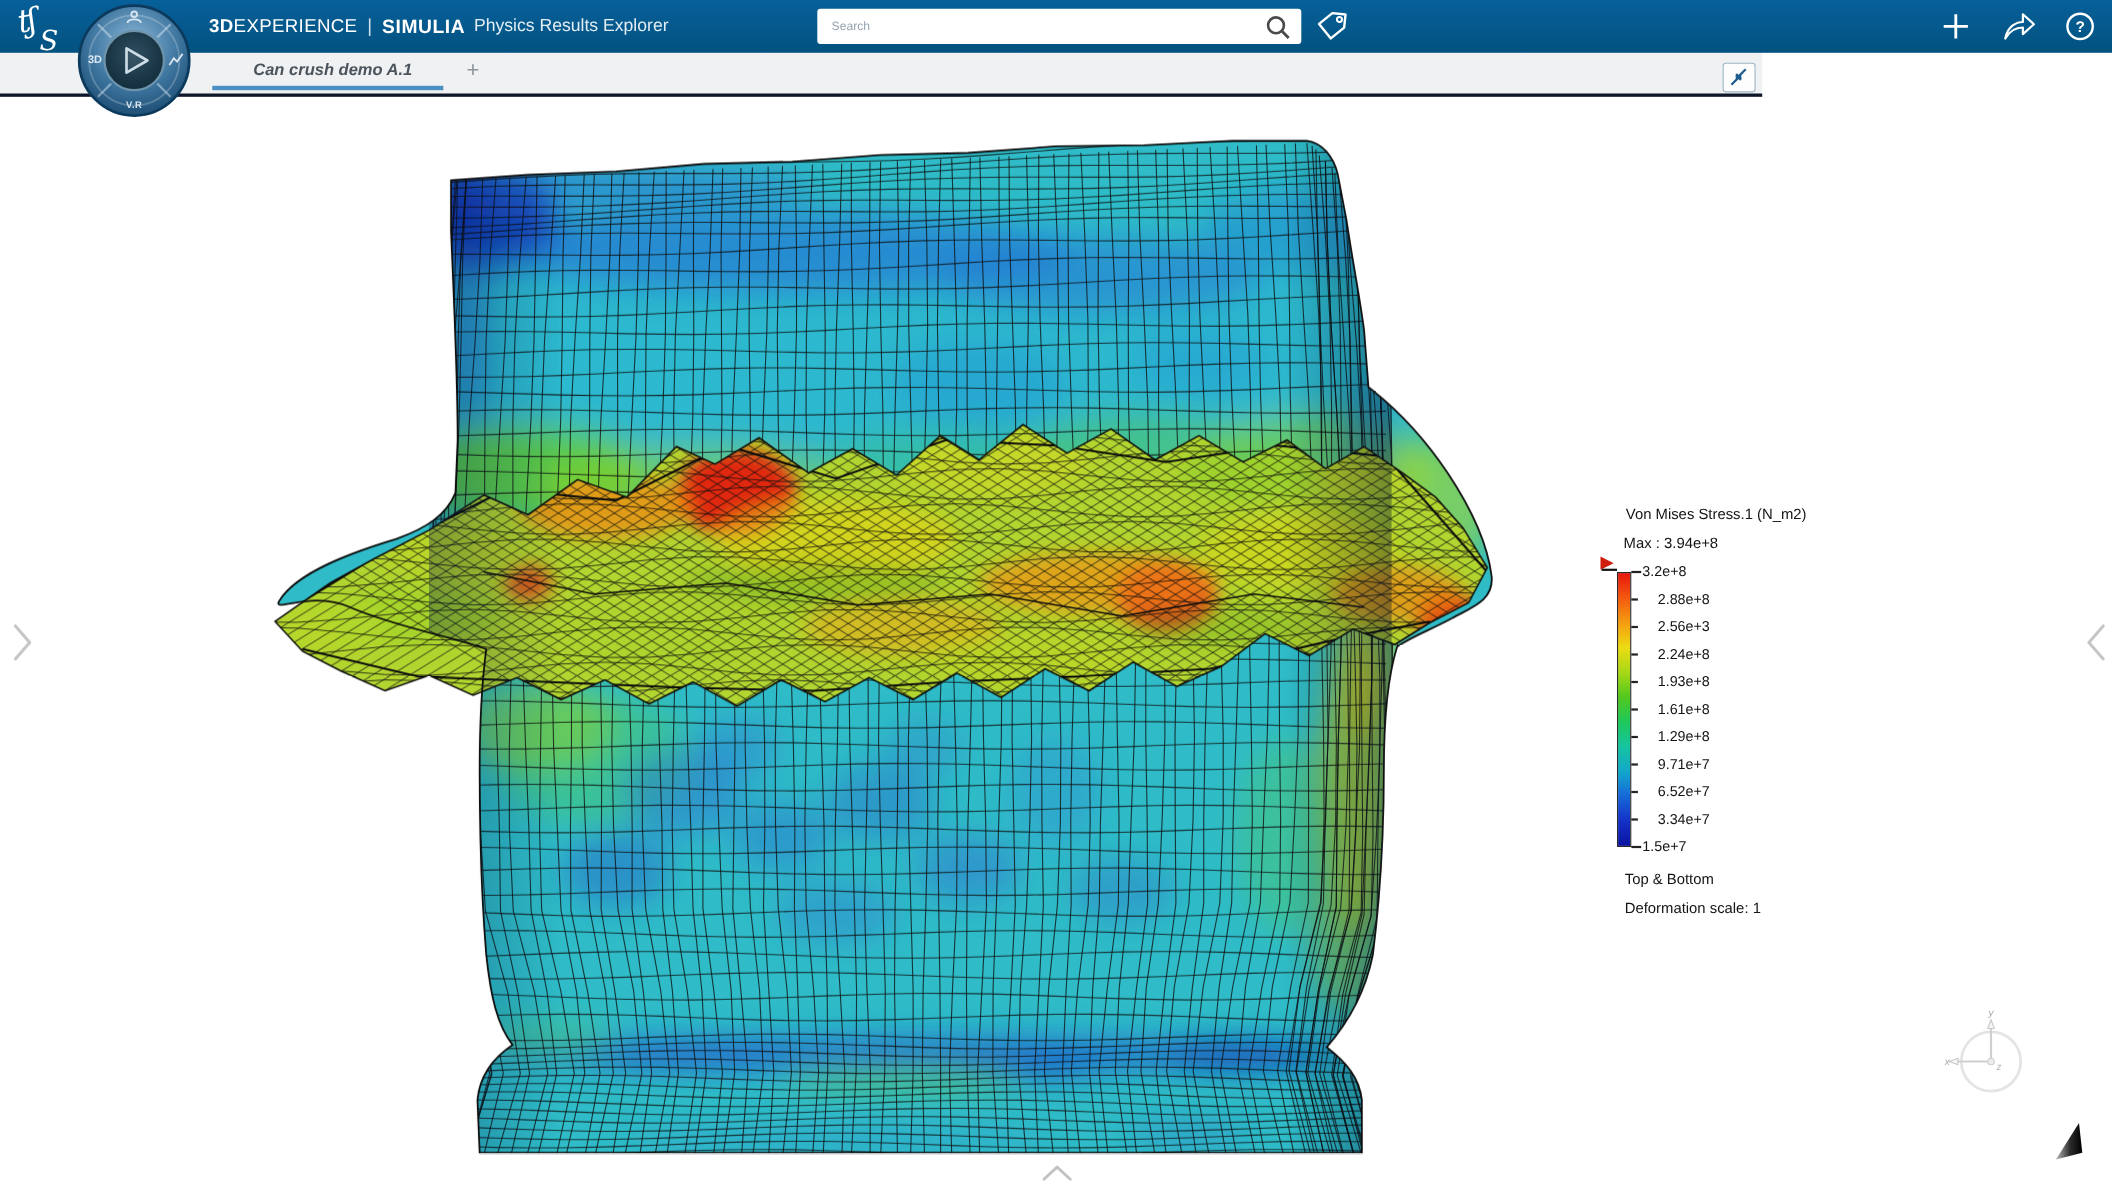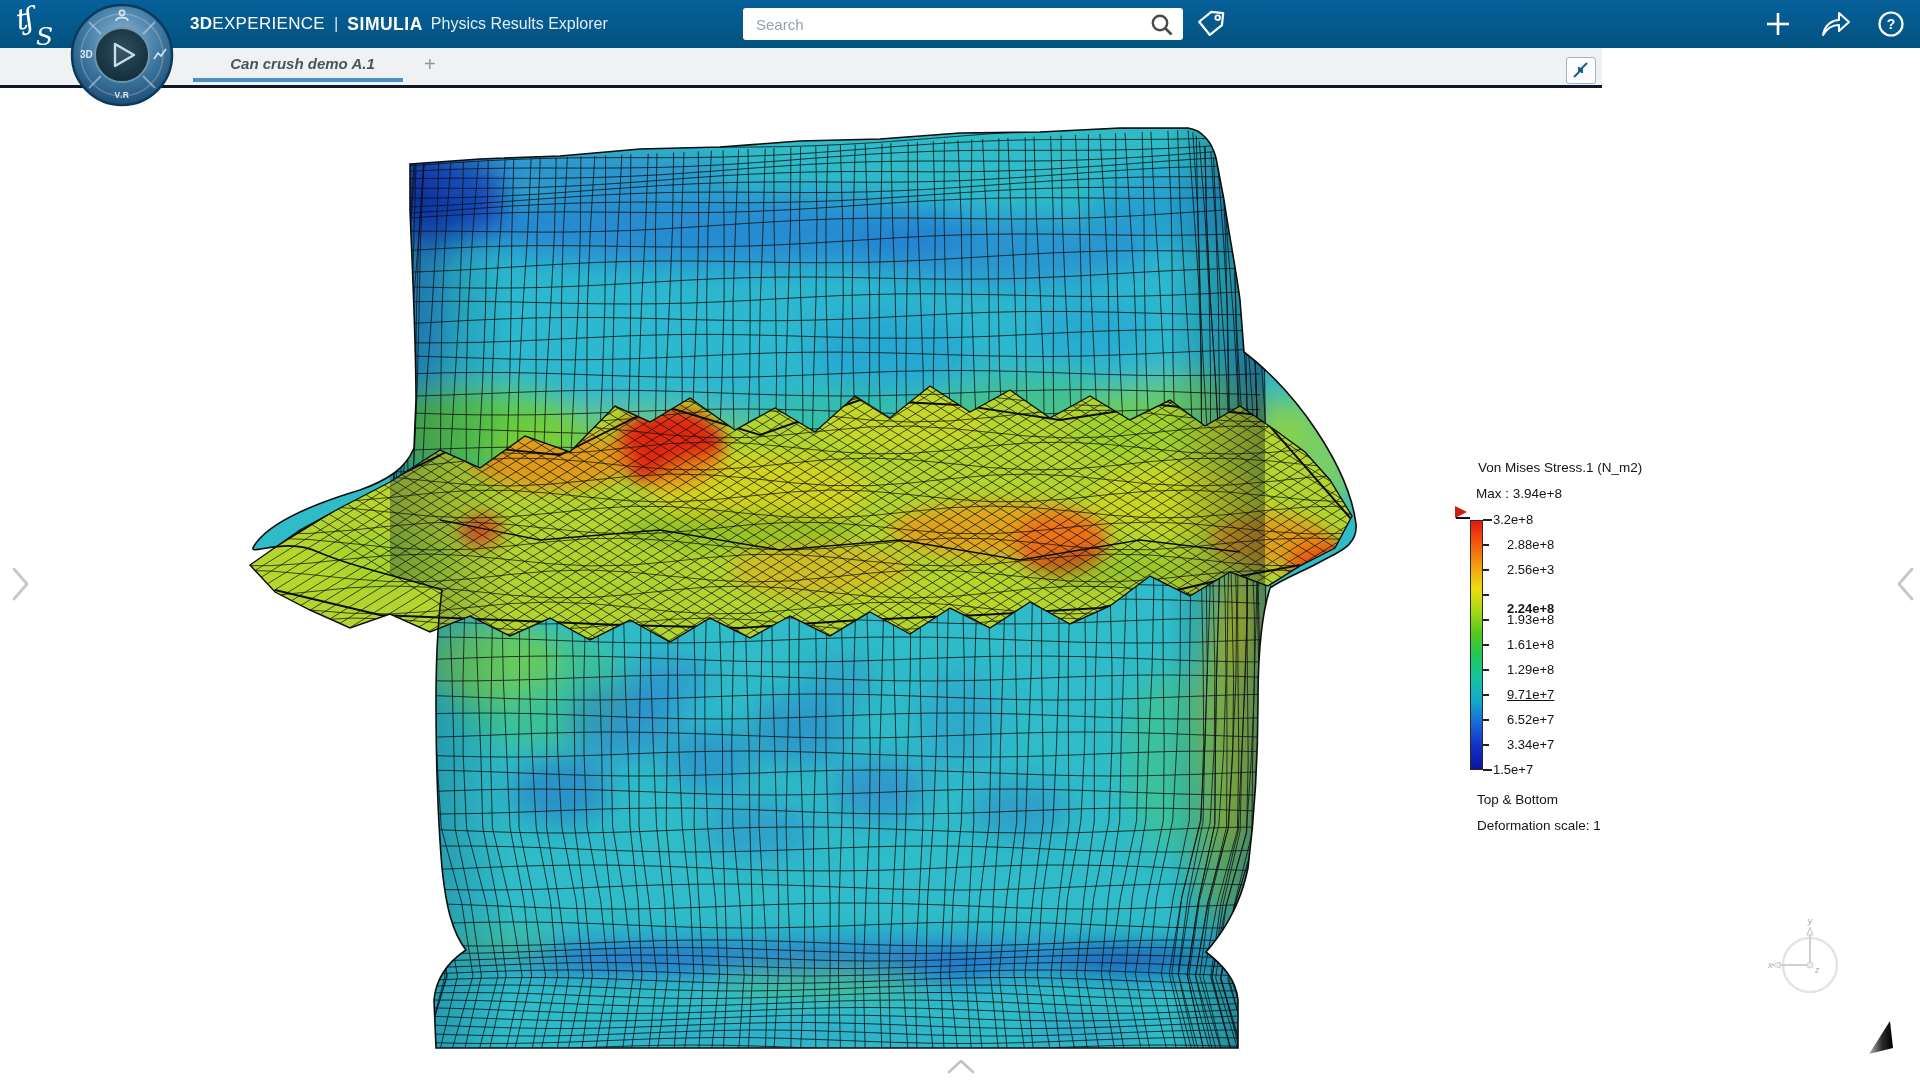--- a/index.html
+++ b/index.html
@@ -12,21 +12,21 @@
   .compass .c3d{position:absolute;left:10px;top:46px;font-size:10px;font-weight:bold;color:#d9e8f3;}
   .compass .cvr{position:absolute;left:0;right:0;bottom:7px;text-align:center;font-size:8.5px;font-weight:bold;color:#d9e8f3;letter-spacing:.5px;}
   .brand{position:absolute;left:190px;top:0;height:48px;display:flex;align-items:center;color:#fff;z-index:31;white-space:nowrap;}
   .brand .b1{font-size:17px;font-weight:bold;letter-spacing:.3px;}
   .brand .b2{font-size:17px;font-weight:300;letter-spacing:.3px;}
   .brand .sep{font-size:17px;font-weight:300;margin:0 9px;color:#cfe0ec;}
   .brand .b3{font-size:17.5px;font-weight:bold;letter-spacing:.5px;margin-right:8px;}
   .brand .b4{font-size:16px;font-weight:300;color:#e3edf4;}
   .searchbox{position:absolute;left:743px;top:8px;width:440px;height:32px;background:#fff;border-radius:3px;z-index:31;}
   .searchbox input{position:absolute;left:0;top:0;width:100%;height:100%;border:none;outline:none;background:transparent;
-    padding:0 40px 0 13px;font-size:15px;color:#333;font-family:"Liberation Sans",sans-serif;box-sizing:border-box;}
+    padding:0 40px 0 13px;font-size:11px;color:#333;font-family:"Liberation Sans",sans-serif;box-sizing:border-box;}
   .searchbox input::placeholder{color:#94a3af;}
   .searchbox .mag{position:absolute;right:8px;top:4px;}
   .hicon{position:absolute;top:10px;z-index:31;cursor:pointer;}
   
   .tabbar{position:absolute;left:0;top:48px;width:1602px;height:37px;background:#eff1f2;z-index:20;border-bottom:3px solid #0f172a;}
   .tablabel{position:absolute;left:200px;top:7px;width:205px;text-align:center;
     font-size:15px;font-weight:bold;font-style:italic;color:#4b545c;}
   .tabunderline{position:absolute;left:193px;top:30px;width:210px;height:4px;background:#4a90c2;}
   .tabadd{position:absolute;left:424px;top:5px;font-size:20px;color:#8f969b;cursor:pointer;}
   .collapsebtn{position:absolute;right:6px;top:9px;width:30px;height:27px;background:#fdfdfd;
@@ -610,29 +610,29 @@
     <div class="lg-flagline"></div>
     <div class="lg-bar" id="lgBar" style="background: linear-gradient(rgb(232, 21, 13), rgb(244, 89, 15), rgb(245, 157, 16), rgb(237, 220, 18), rgb(168, 216, 22), rgb(82, 200, 30), rgb(30, 200, 90), rgb(22, 196, 160), rgb(18, 168, 204), rgb(22, 104, 216), rgb(20, 48, 200), rgb(10, 20, 160));"></div>
     <div class="lg-ticks" id="ticks">
         <div class="dash ext" style="top: -1px;"></div>
         <div class="tlab ext" style="top: -8px;">3.2e+8</div>
         <div class="dash" style="top: 24px;"></div>
         <div class="tlab" style="top: 17px;">2.88e+8</div>
         <div class="dash" style="top: 49px;"></div>
         <div class="tlab" style="top: 42px;">2.56e+3</div>
         <div class="dash" style="top: 74px;"></div>
-        <div class="tlab" style="top: 81px; font-weight: bold;">2.24e+8</div>
+        <div class="tlab" style="top: 67px;">2.24e+8</div>
         <div class="dash" style="top: 99px;"></div>
         <div class="tlab" style="top: 92px;">1.93e+8</div>
         <div class="dash" style="top: 124px;"></div>
         <div class="tlab" style="top: 117px;">1.61e+8</div>
         <div class="dash" style="top: 149px;"></div>
         <div class="tlab" style="top: 142px;">1.29e+8</div>
         <div class="dash" style="top: 174px;"></div>
-        <div class="tlab" style="top: 167px; text-decoration: underline;">9.71e+7</div>
+        <div class="tlab" style="top: 167px;">9.71e+7</div>
         <div class="dash" style="top: 199px;"></div>
         <div class="tlab" style="top: 192px;">6.52e+7</div>
         <div class="dash" style="top: 224px;"></div>
         <div class="tlab" style="top: 217px;">3.34e+7</div>
         <div class="dash ext" style="top: 249px;"></div>
         <div class="tlab ext" style="top: 242px;">1.5e+7</div>
       </div>
     <div class="lg-f1">Top &amp; Bottom</div>
     <div class="lg-f2">Deformation scale: 1</div>
   </div>

